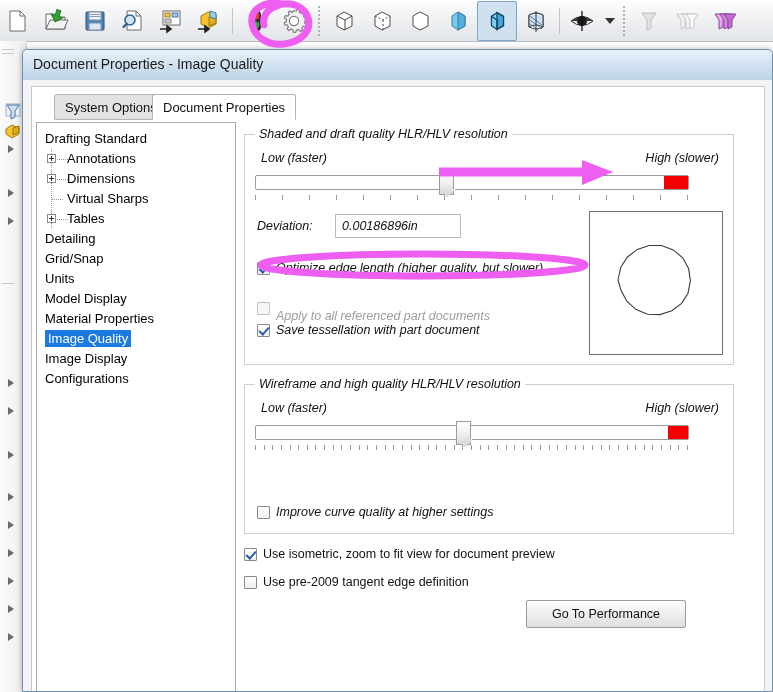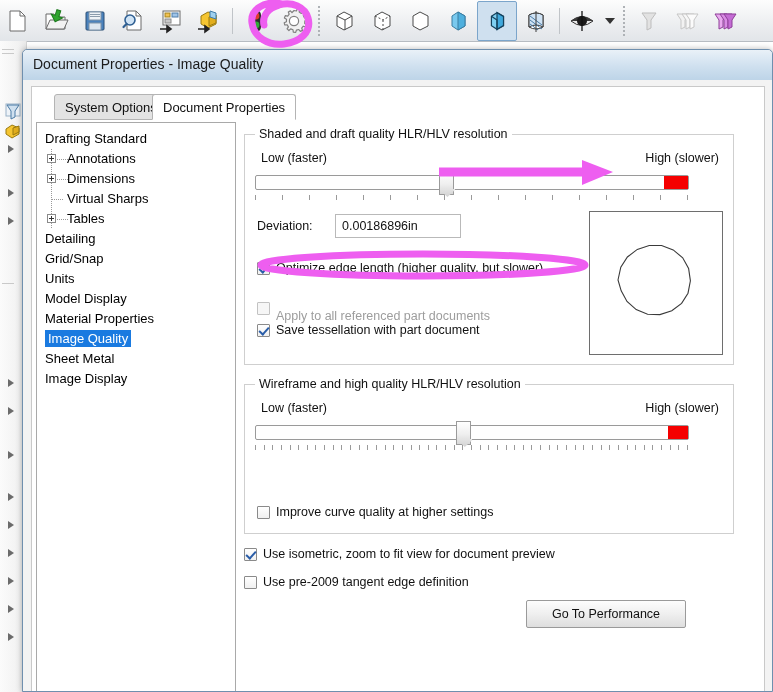--- a/index.html
+++ b/index.html
@@ -107,21 +107,21 @@
     background:repeating-linear-gradient(#9a9a9a 0 1px,transparent 1px 2px);
   }
   .hdots{
     position:absolute;left:15px;top:10px;width:11px;height:1px;
     background:repeating-linear-gradient(90deg,#9a9a9a 0 1px,transparent 1px 2px);
   }
 
   #content-panel{position:absolute;left:206px;top:2px;right:4px;bottom:0;background:#fff;}
 
   
-  .group{position:absolute;border:1px solid #cfcfcf;box-sizing:border-box;background:#fff;}
+  .group{position:absolute;border:1px solid #cfcfcf;box-sizing:border-box;background:#fff;font-style:italic;}
   .group-title{
     position:absolute;left:10px;top:-8px;background:#fff;padding:0 4px;
     font-size:12.5px;color:#111;white-space:nowrap;
   }
   #group1{left:6px;top:12px;width:490px;height:231px;}
   #group2{left:6px;top:262px;width:490px;height:150px;}
 
   .lbl-low{position:absolute;font-size:12.5px;color:#111;}
   .lbl-high{position:absolute;font-size:12.5px;color:#111;}
 
@@ -439,23 +439,23 @@
             <span class="lbl">Grid/Snap</span></div>
           <div class="tree-item">
             <span class="lbl">Units</span></div>
           <div class="tree-item">
             <span class="lbl">Model Display</span></div>
           <div class="tree-item">
             <span class="lbl">Material Properties</span></div>
           <div class="tree-item sel">
             <span class="lbl">Image Quality</span></div>
           <div class="tree-item">
-            <span class="lbl">Sheet Metal</span></div>
+            <span class="lbl">Image Display</span></div>
           <div class="tree-item">
-            <span class="lbl">Image Display</span></div>
+            <span class="lbl">Configurations</span></div>
         </div>
 
         <div id="content-panel">
 
           <div class="group" id="group1">
             <div class="group-title">Shaded and draft quality HLR/HLV resolution</div>
 
             <div class="lbl-low" style="left:16px;top:16px">Low (faster)</div>
             <div class="lbl-high" style="right:14px;top:16px">High (slower)</div>
 

